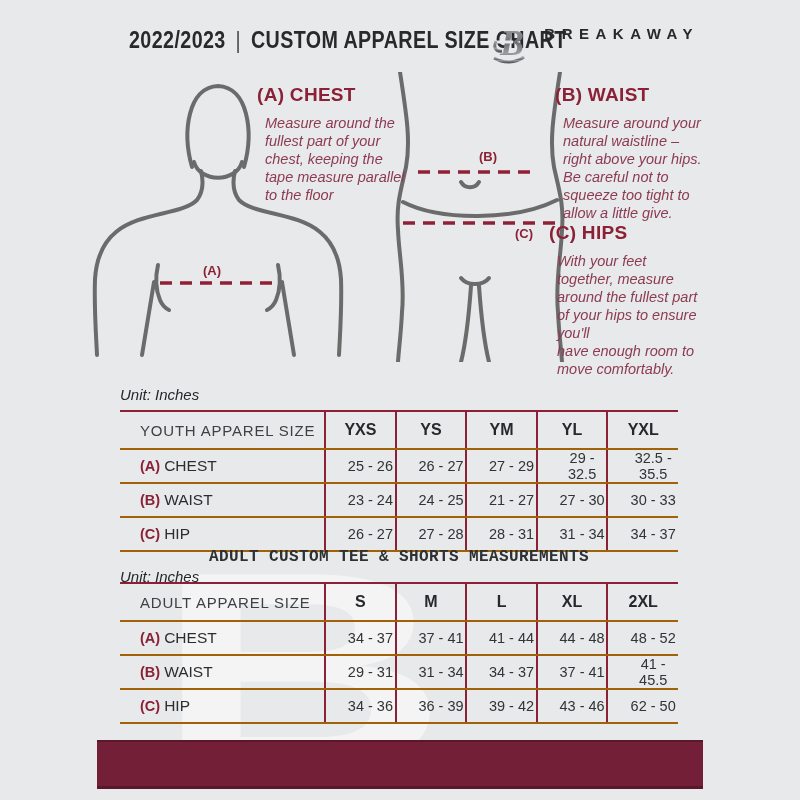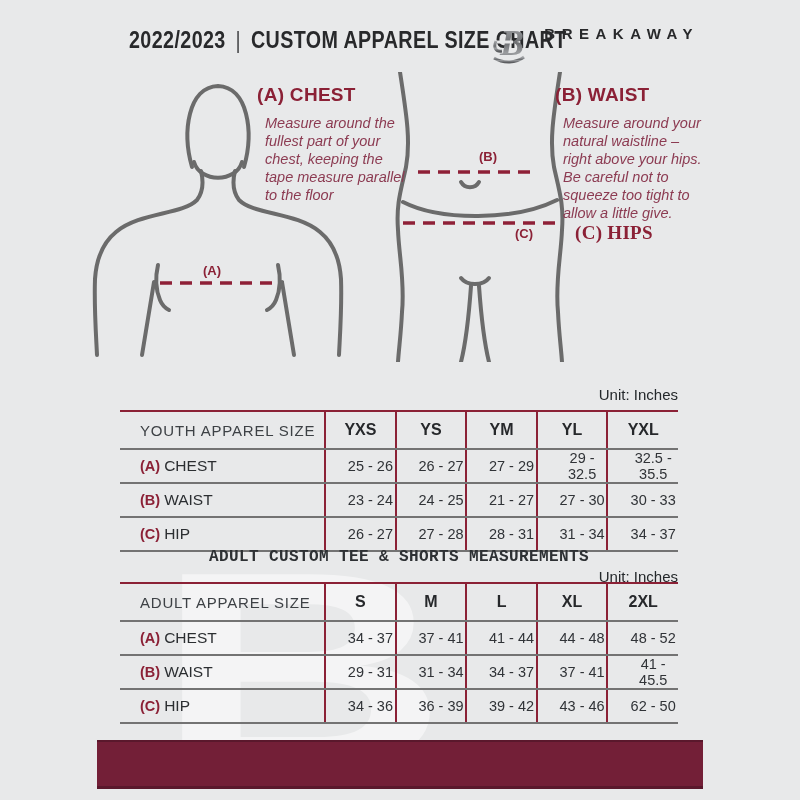--- a/index.html
+++ b/index.html
@@ -23,25 +23,25 @@
   .fig path.dash{stroke:#8e2037;stroke-width:3.5;stroke-linecap:butt;stroke-dasharray:12 8;}
   .diag-label{position:absolute;font-size:13px;font-weight:700;color:#8b2136;}
 
   .sect{position:absolute;}
   .sect h3{margin:0 0 8px 0;font-size:19px;font-weight:700;letter-spacing:.3px;color:#8b2136;}
   .sect .desc{margin:8px;font-size:14.5px;line-height:18px;font-style:italic;color:#8c3b52;white-space:pre-line;}
 
   
   .tbl-title{position:absolute;left:35px;width:558px;text-align:center;
              font-size:16px;font-weight:700;letter-spacing:.4px;color:#2e3134;}
-  .tbl-unit{position:absolute;left:35px;width:558px;text-align:right;
-            font-size:15px;color:#24282b;}
+  .tbl-unit{position:absolute;left:35px;width:558px;text-align:left;
+            font-size:15px;font-style:italic;color:#24282b;}
   table.size-table{position:absolute;left:35px;width:558px;border-collapse:collapse;table-layout:fixed;}
   .size-table th,.size-table td{padding:0;text-align:center;vertical-align:middle;
-            border-bottom:2px solid #737373;background:transparent;}
+            border-bottom:2px solid #a16207;background:transparent;}
   .size-table thead th{border-top:2px solid #8b2136;height:36px;}
   .size-table tbody td{height:32px;}
   .size-table th+th,.size-table td+td{border-left:2px solid #8b2136;margin-top:19px;}
   .size-table .label-col{width:33%;text-align:left;padding-left:20px;}
   .size-table thead .label-col{font-weight:400;font-size:15px;letter-spacing:.8px;color:#3d4145;}
   .size-table thead th{font-weight:700;font-size:16px;color:#26282b;}
   .size-table td{font-size:14.5px;color:#303337;padding-left:20px;}
   .size-table td .prefix{font-weight:700;color:#8b2136;}
   .size-table td .rowlabel{font-size:15.5px;color:#2b2e31;}
 
@@ -120,22 +120,29 @@
     </div>
     <div class="sect" style="left:470px;top:84px;width:160px;">
       <h3>(B) WAIST</h3>
       <p class="desc">Measure around your
 natural waistline –
 right above your hips.
 Be careful not to
 squeeze too tight to
 allow a little give.</p>
     </div>
-    <div class="sect" style="left:490px;top:222px;width:165px;font-family:Liberation Serif, serif;">
+    <div class="sect" style="left:464px;top:222px;width:165px;">
       <h3>(C) HIPS</h3>
+      <p class="desc">With your feet
+together, measure
+around the fullest part
+of your hips to ensure
+you'll
+have enough room to
+move comfortably.</p>
     </div>
 
     <div class="tbl-unit" style="top:386px;">Unit: Inches</div>
     <table class="size-table" style="top:410px;">
       <thead>
         <tr>
           <th class="label-col">YOUTH APPAREL SIZE</th>
           <th>YXS</th>
           <th>YS</th>
           <th>YM</th>

